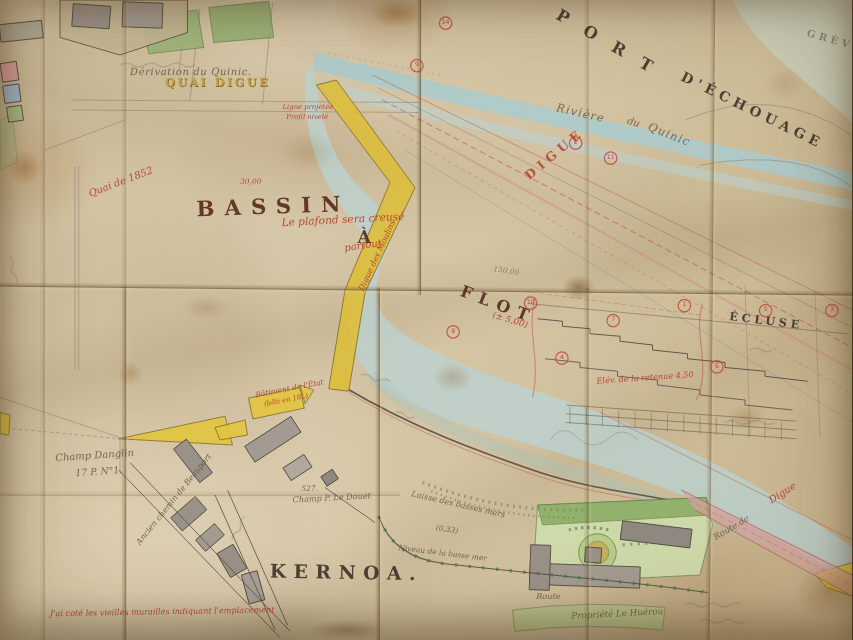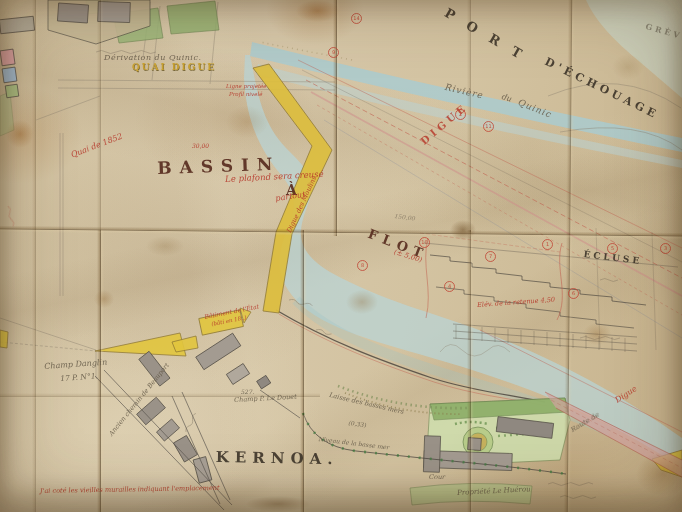--- a/index.html
+++ b/index.html
@@ -241,21 +241,21 @@
       <span class="lbl redc" style="left: 477px; top: 302px; font-size: 6.5px; transform: rotate(-4deg);">Elév. de la retenue 4,50</span>
       <span class="lbl redc" style="left: 204px; top: 314px; font-size: 6px; transform: rotate(-11deg);">Bâtiment de l'État</span>
       <span class="lbl redc" style="left: 211px; top: 322px; font-size: 5.5px; transform: rotate(-11deg);">(bâti en 18..)</span>
       <span class="lbl redc" style="left: 40px; top: 488px; font-size: 6.5px; transform: rotate(-1deg);">J'ai coté les vieilles murailles indiquant l'emplacement</span>
       <span class="lbl redc" style="left: 614px; top: 398px; font-size: 8px; transform: rotate(-33deg);">Digue</span>
       <span class="lbl cursive" style="left: 44px; top: 363px; font-size: 8px; transform: rotate(-4deg);">Champ Danglin</span>
       <span class="lbl cursive" style="left: 60px; top: 375px; font-size: 7.5px; transform: rotate(-4deg);">17 P. N°1.</span>
       <span class="lbl cursive" style="left: 108px; top: 433px; font-size: 6.5px; transform: rotate(-51deg);">Ancien chemin de Beauport</span>
       <span class="lbl cursive" style="left: 241px; top: 389px; font-size: 6px;">527.</span>
       <span class="lbl cursive" style="left: 234px; top: 397px; font-size: 6.5px; transform: rotate(-3deg);">Champ P. Le Douet</span>
-      <span class="lbl cursive" style="left: 429px; top: 474px; font-size: 6.5px;">Cour</span>
+      <span class="lbl cursive" style="left: 429px; top: 474px; font-size: 6.5px;">Route</span>
       <span class="lbl cursive" style="left: 457px; top: 490px; font-size: 7px; transform: rotate(-3deg);">Propriété Le Huérou</span>
       <span class="lbl cursive" style="left: 330px; top: 392px; font-size: 6.5px; transform: rotate(13deg);">Laisse des basses mers</span>
       <span class="lbl cursive" style="left: 349px; top: 420px; font-size: 6px; transform: rotate(8deg);">(0,33)</span>
       <span class="lbl cursive" style="left: 319px; top: 436px; font-size: 6px; transform: rotate(7deg);">Niveau de la basse mer</span>
       <span class="lbl cursive" style="left: 570px; top: 428px; font-size: 7px; transform: rotate(-31deg);">Route de</span>
     </div>
   <div id="circles">
       <span class="circ" style="left: 351px; top: 13px;">14</span>
       <span class="circ" style="left: 328px; top: 47px;">9</span>
       <span class="circ" style="left: 455px; top: 109px;">2</span>

